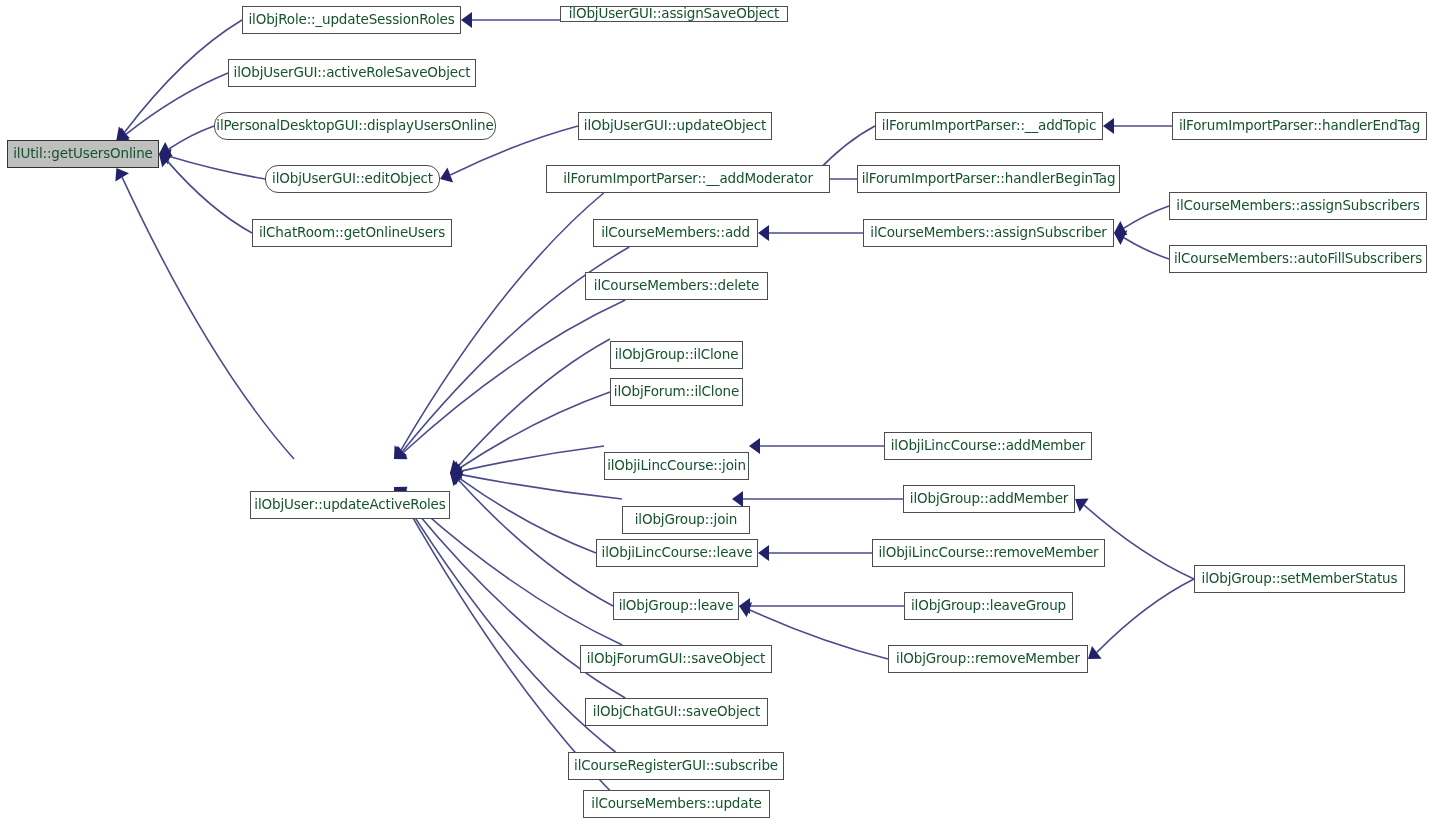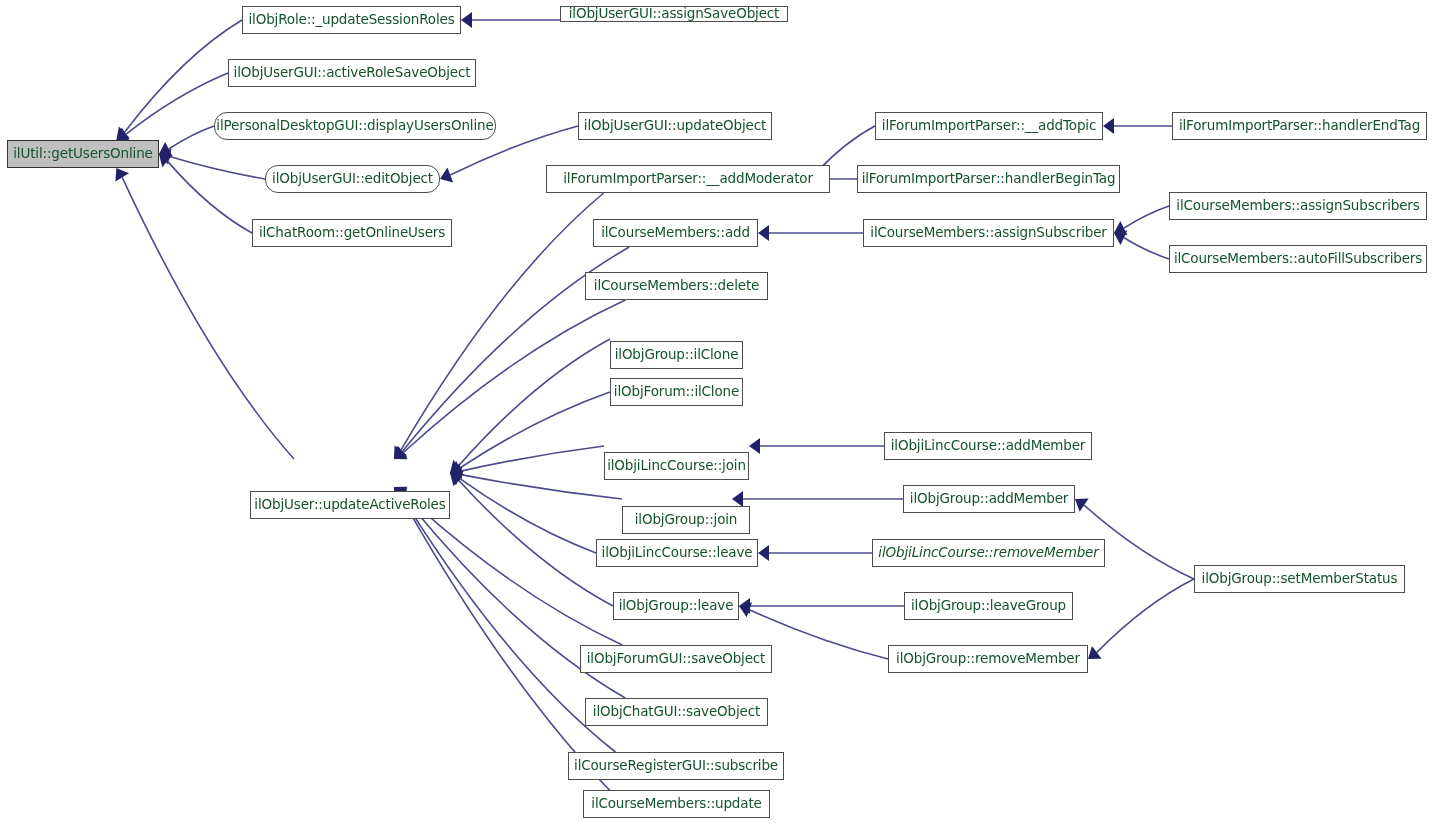--- a/index.html
+++ b/index.html
@@ -196,21 +196,21 @@
       </div>
       <div class="node-box" style="left: 622px; top: 470px; width: 128px; height: 28px; margin-top: 36px;">
         <span class="node-label">ilObjGroup::join</span>
       </div>
       <div class="node-box" style="left: 903px; top: 485px; width: 172px; height: 28px;">
         <span class="node-label">ilObjGroup::addMember</span>
       </div>
       <div class="node-box" style="left: 596px; top: 539px; width: 162px; height: 28px;">
         <span class="node-label">ilObjiLincCourse::leave</span>
       </div>
-      <div class="node-box" style="left: 872px; top: 539px; width: 233px; height: 28px; font-style: italic;">
+      <div class="node-box" style="left: 872px; top: 539px; width: 233px; height: 28px;">
         <span class="node-label">ilObjiLincCourse::removeMember</span>
       </div>
       <div class="node-box" style="left: 1194px; top: 565px; width: 211px; height: 28px;">
         <span class="node-label">ilObjGroup::setMemberStatus</span>
       </div>
       <div class="node-box" style="left: 613px; top: 592px; width: 126px; height: 28px;">
         <span class="node-label">ilObjGroup::leave</span>
       </div>
       <div class="node-box" style="left: 904px; top: 592px; width: 169px; height: 28px;">
         <span class="node-label">ilObjGroup::leaveGroup</span>

